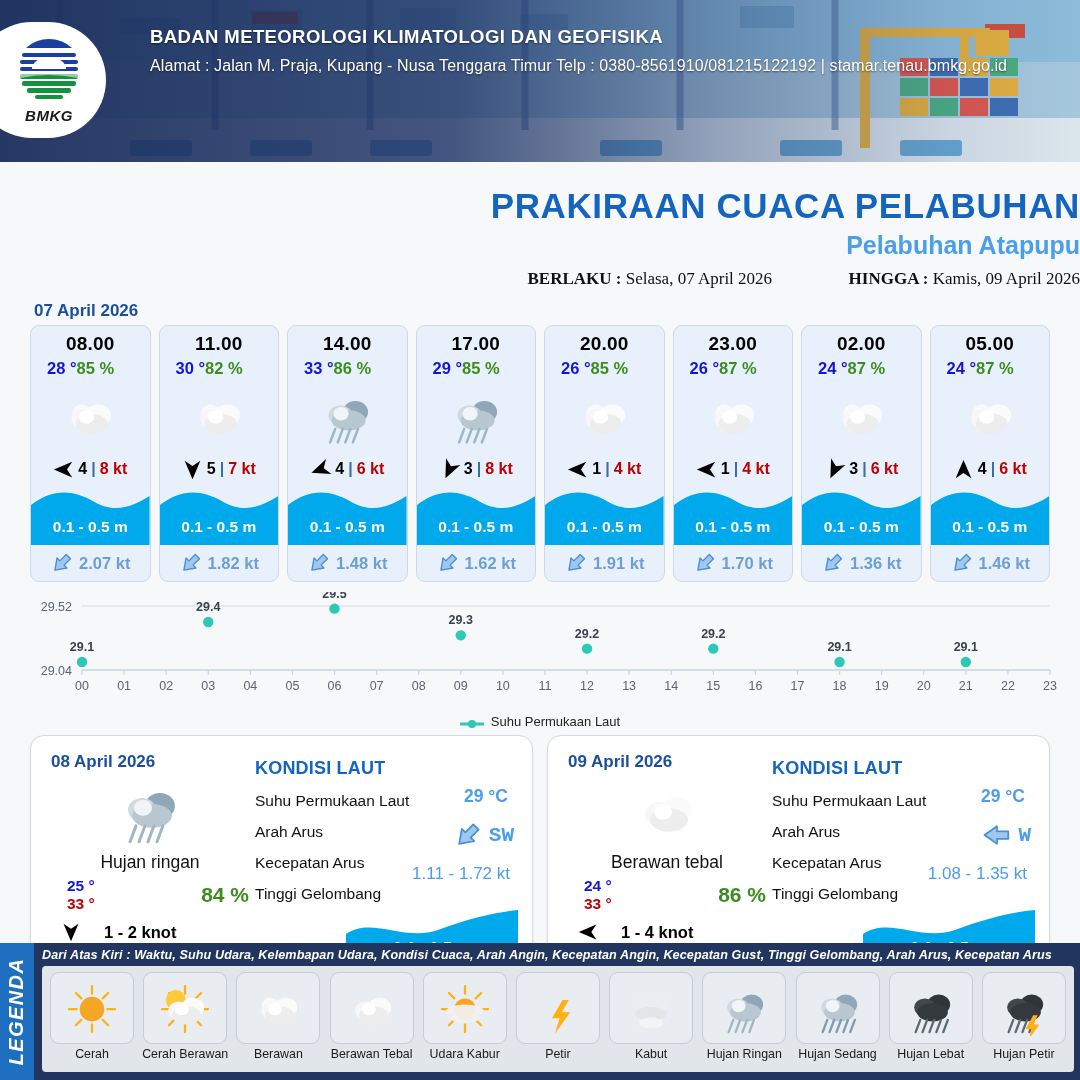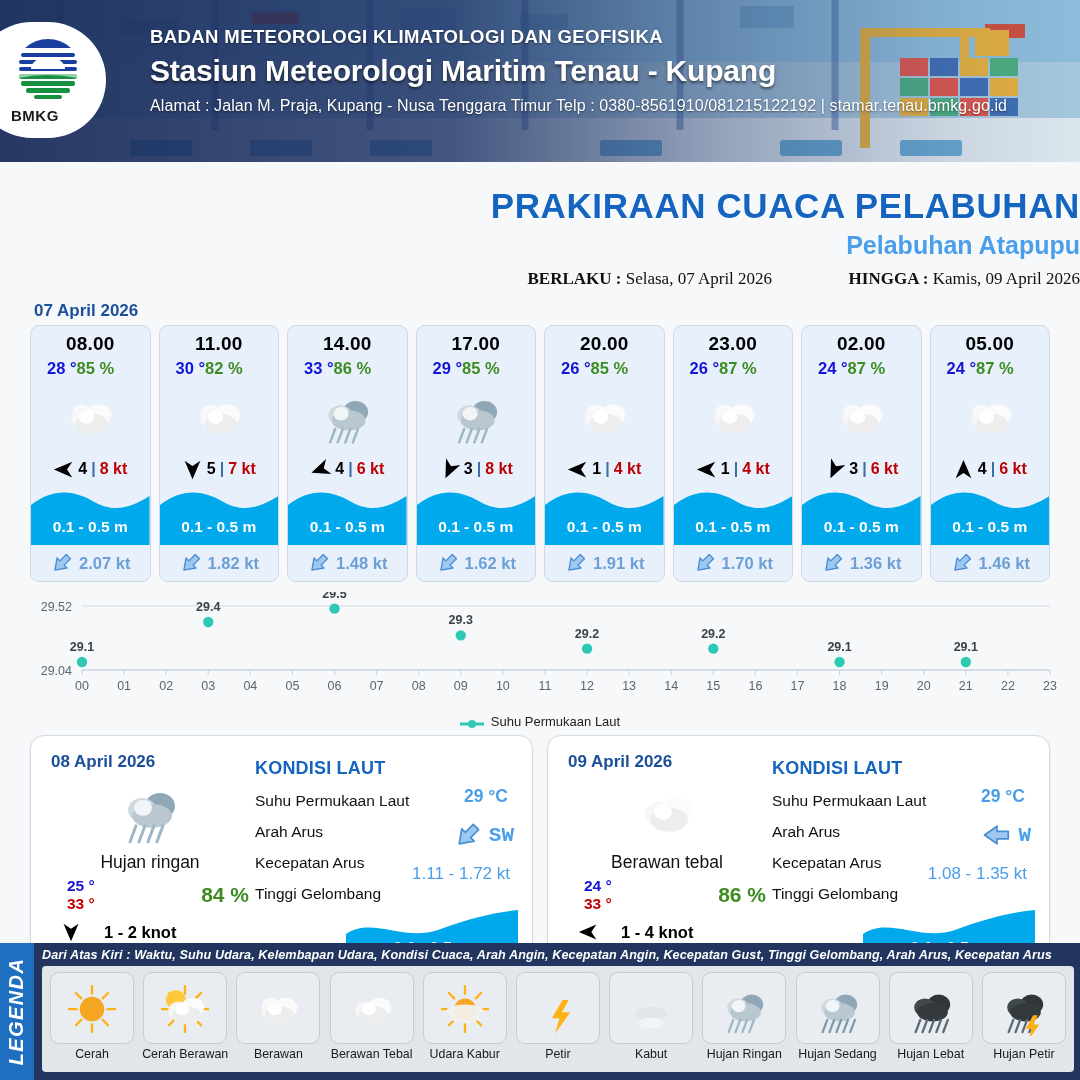--- a/index.html
+++ b/index.html
@@ -23,21 +23,21 @@
     position: absolute; inset: 0;
     background: linear-gradient(90deg, rgba(24,42,88,.93) 0%, rgba(30,50,100,.80) 42%,
                 rgba(40,62,112,.42) 66%, rgba(48,70,120,.12) 88%, rgba(48,70,120,.02) 100%);
   }
   .logo-plate {
     position: absolute; left: -26px; top: 22px;
     width: 132px; height: 116px;
     background: #fff; border-radius: 66px;
     display: flex; align-items: center; justify-content: center;
   }
-  .logo-inner { width: 76px; text-align: left; margin-left: 18px; }
+  .logo-inner { width: 76px; text-align: center; margin-left: 18px; font-style: italic; }
   .logo-txt {
     font-size: 15px; font-weight: bold; color: #1a1a1a;
     letter-spacing: .5px; margin-top: 1px;
   }
   .banner-text { position: absolute; left: 108px; top: 26px; color: #fff; margin-left: 42px; }
   .bt-line1 {
     font-size: 18.5px; font-weight: bold; letter-spacing: .4px;
     text-shadow: 0 1px 2px rgba(0,0,0,.5);
   }
   .bt-line2 {
@@ -268,21 +268,20 @@
           <rect x="23" y="59" width="28" height="4" rx="2"></rect>
         </g>
         <path d="M8 38 q30 -6 58 0 v4 q-30 -6 -58 0 z" fill="#ffffff" opacity=".55"></path>
       </svg>
       <div class="logo-txt">BMKG</div>
     </div>
   </div>
 
   <div class="banner-text">
     <div class="bt-line1">BADAN METEOROLOGI KLIMATOLOGI DAN GEOFISIKA</div>
-    <div class="bt-line2">Stasiun Meteorologi Maritim Tenau - Kupang</div>
     <div class="bt-line3">Alamat : Jalan M. Praja, Kupang - Nusa Tenggara Timur Telp : 0380-8561910/081215122192  |  stamar.tenau.bmkg.go.id</div>
   </div>
 </div>
 
 <div class="titles">
   <div class="t-main">PRAKIRAAN CUACA PELABUHAN</div>
   <div class="t-sub">Pelabuhan Atapupu</div>
   <div class="t-valid">
     <b>BERLAKU :</b>
     <span>Selasa, 07 April 2026</span>

